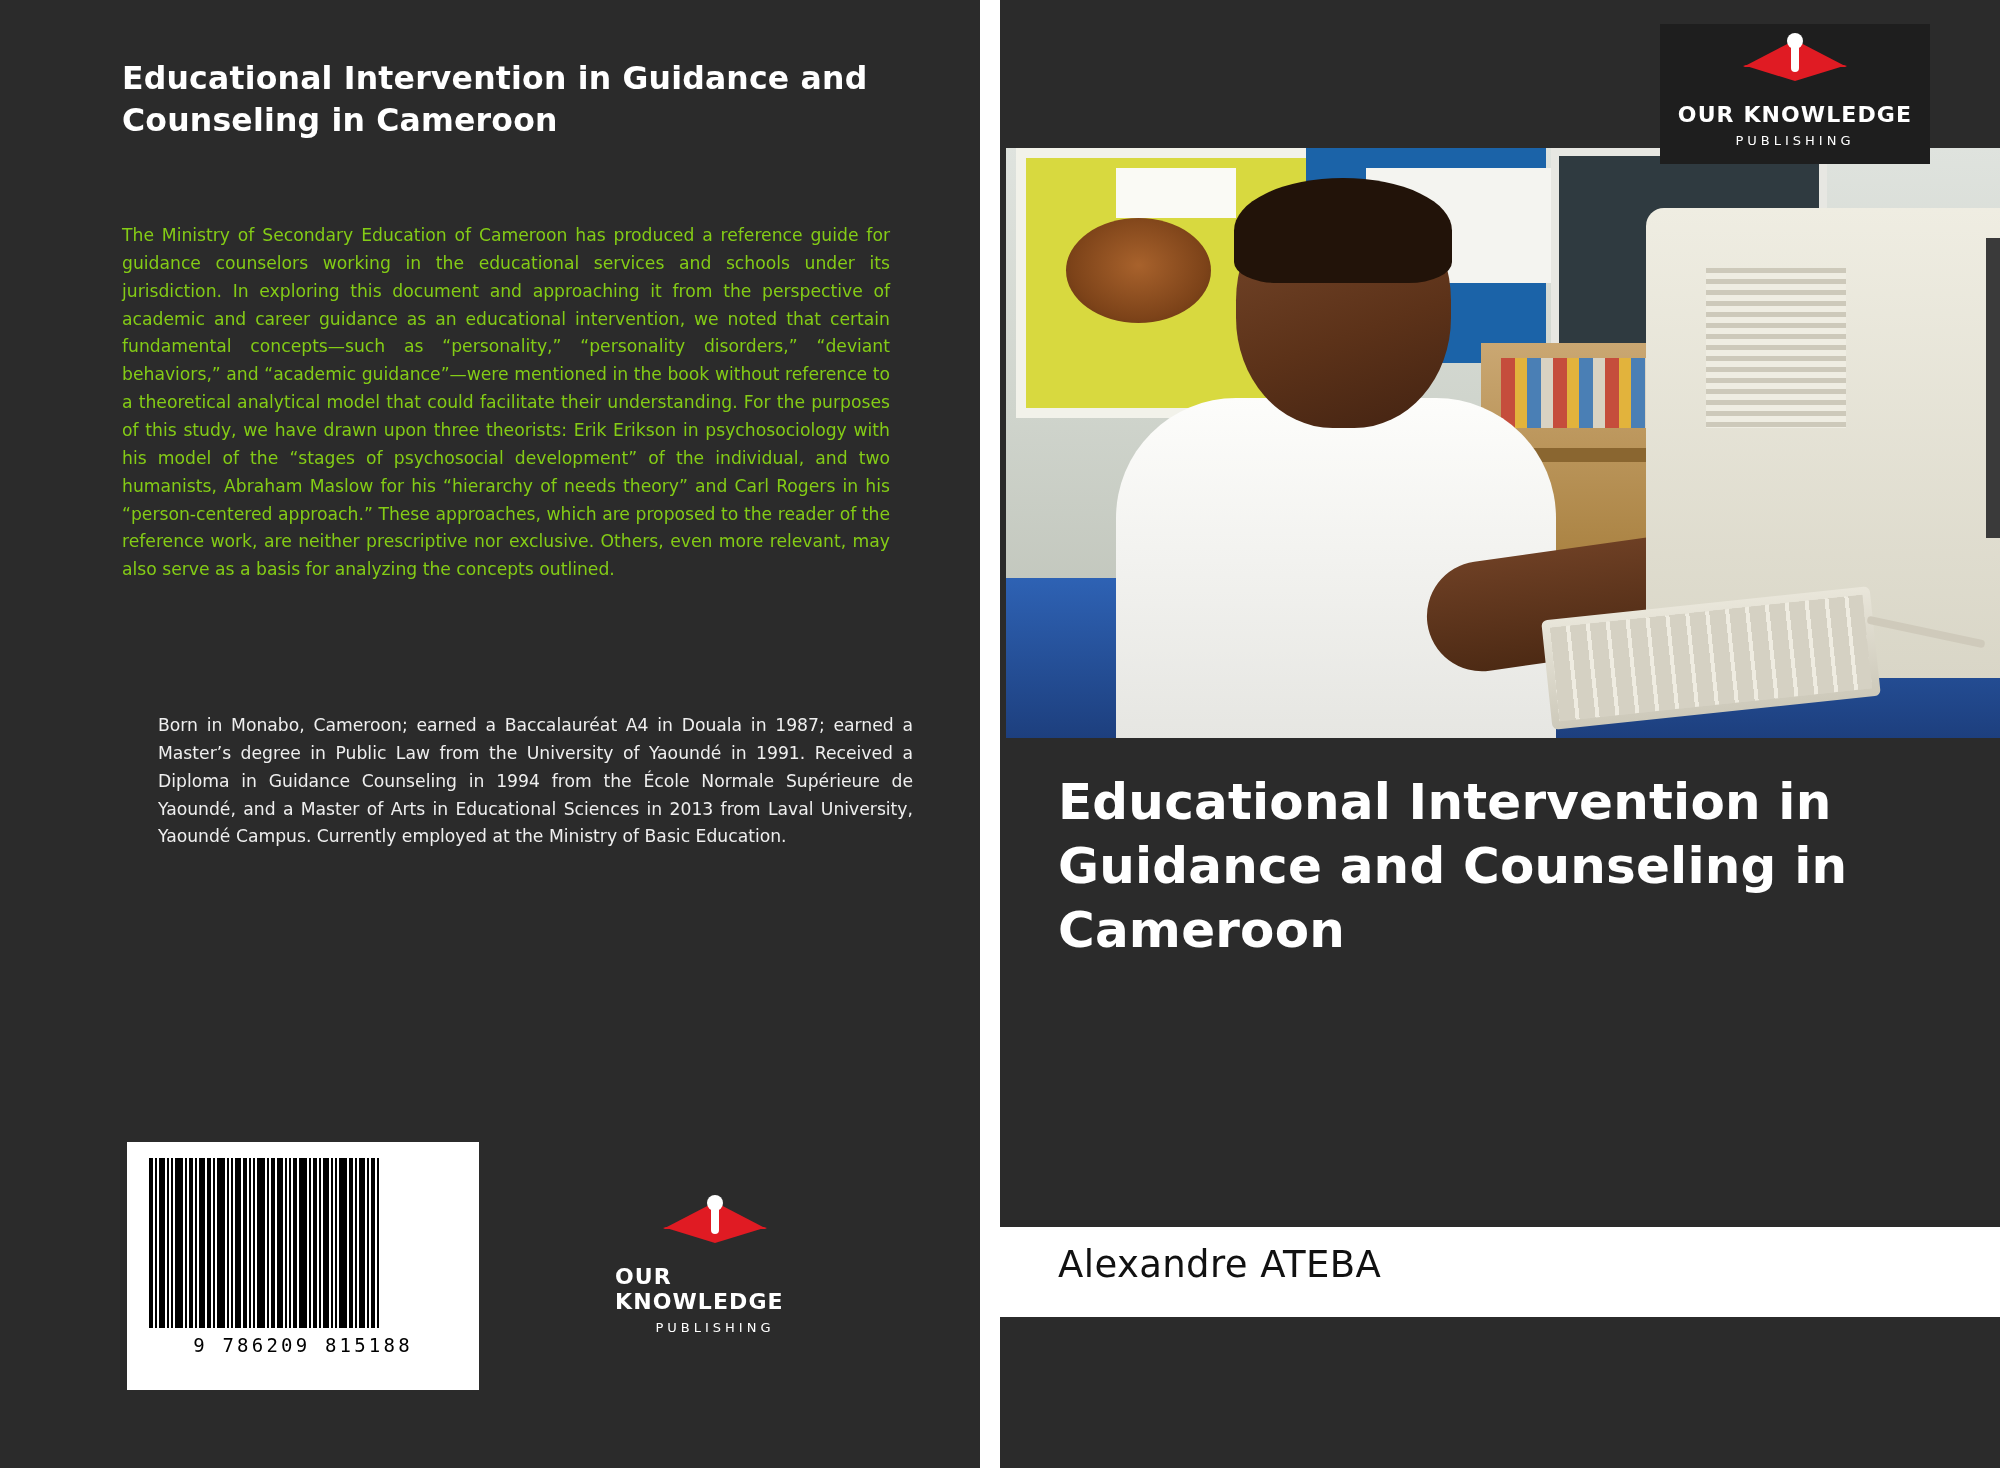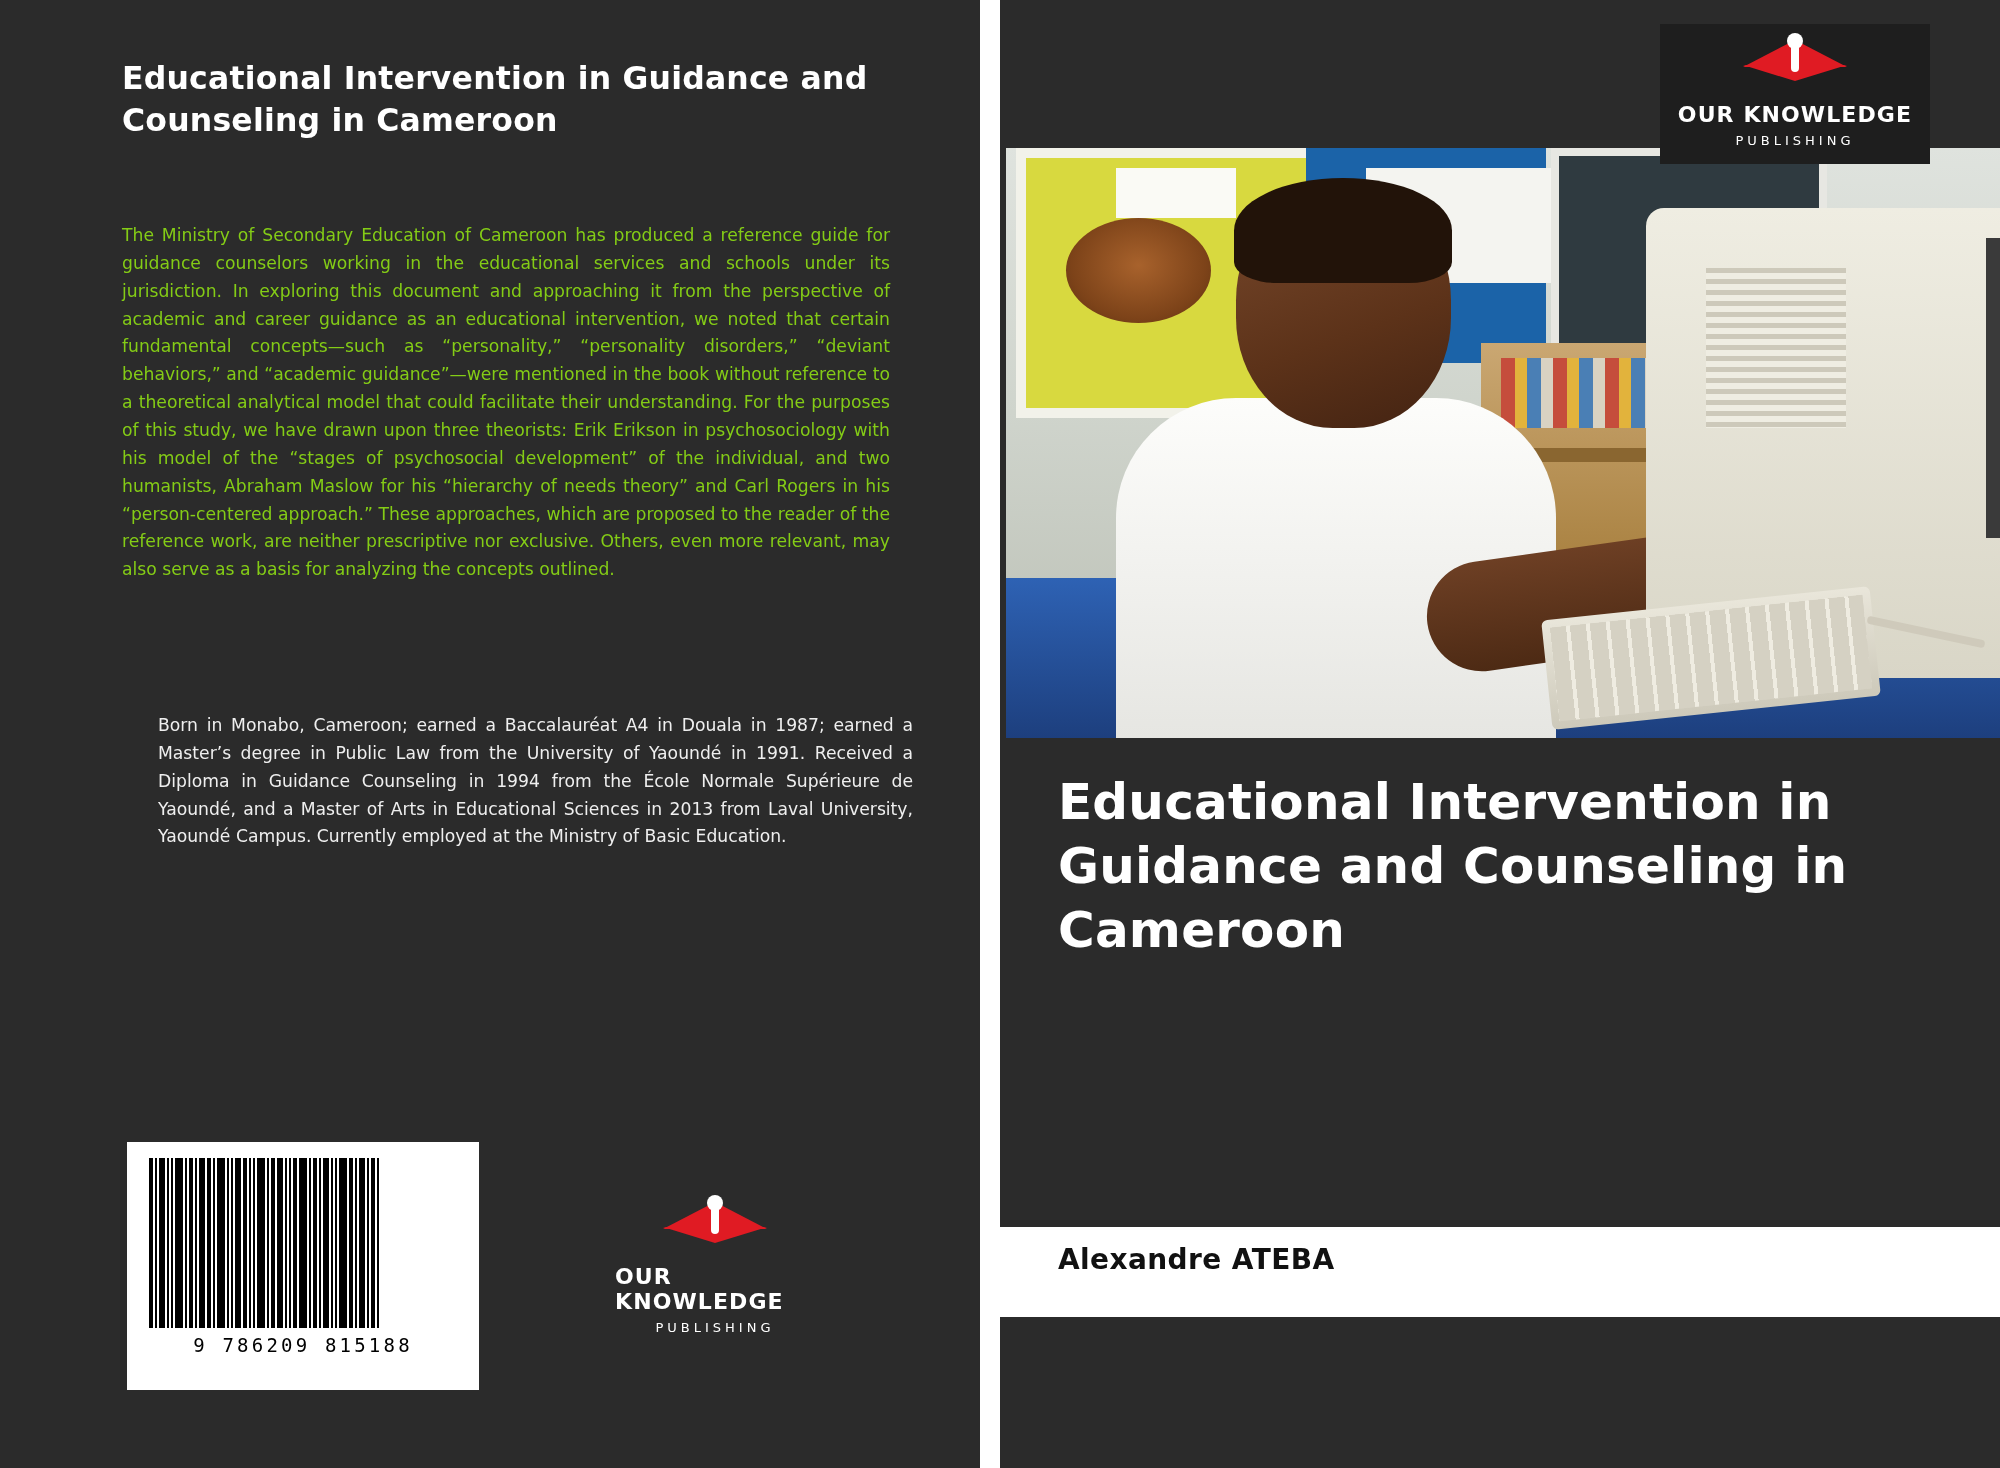--- a/index.html
+++ b/index.html
@@ -393,22 +393,22 @@
     top: 1227px;
     width: 1000px;
     height: 90px;
     background: #ffffff;
   }
   .author-name {
     position: absolute;
     left: 58px;
     top: 1243px;
     color: #111111;
-    font-size: 28px;
-    font-weight: bold;
+    font-size: 37px;
+    font-weight: normal;
     letter-spacing: 0.4px;
   }
   .front-bottom {
     position: absolute;
     left: 0;
     top: 1317px;
     width: 1000px;
     height: 151px;
     background: #2b2b2b;
   }

